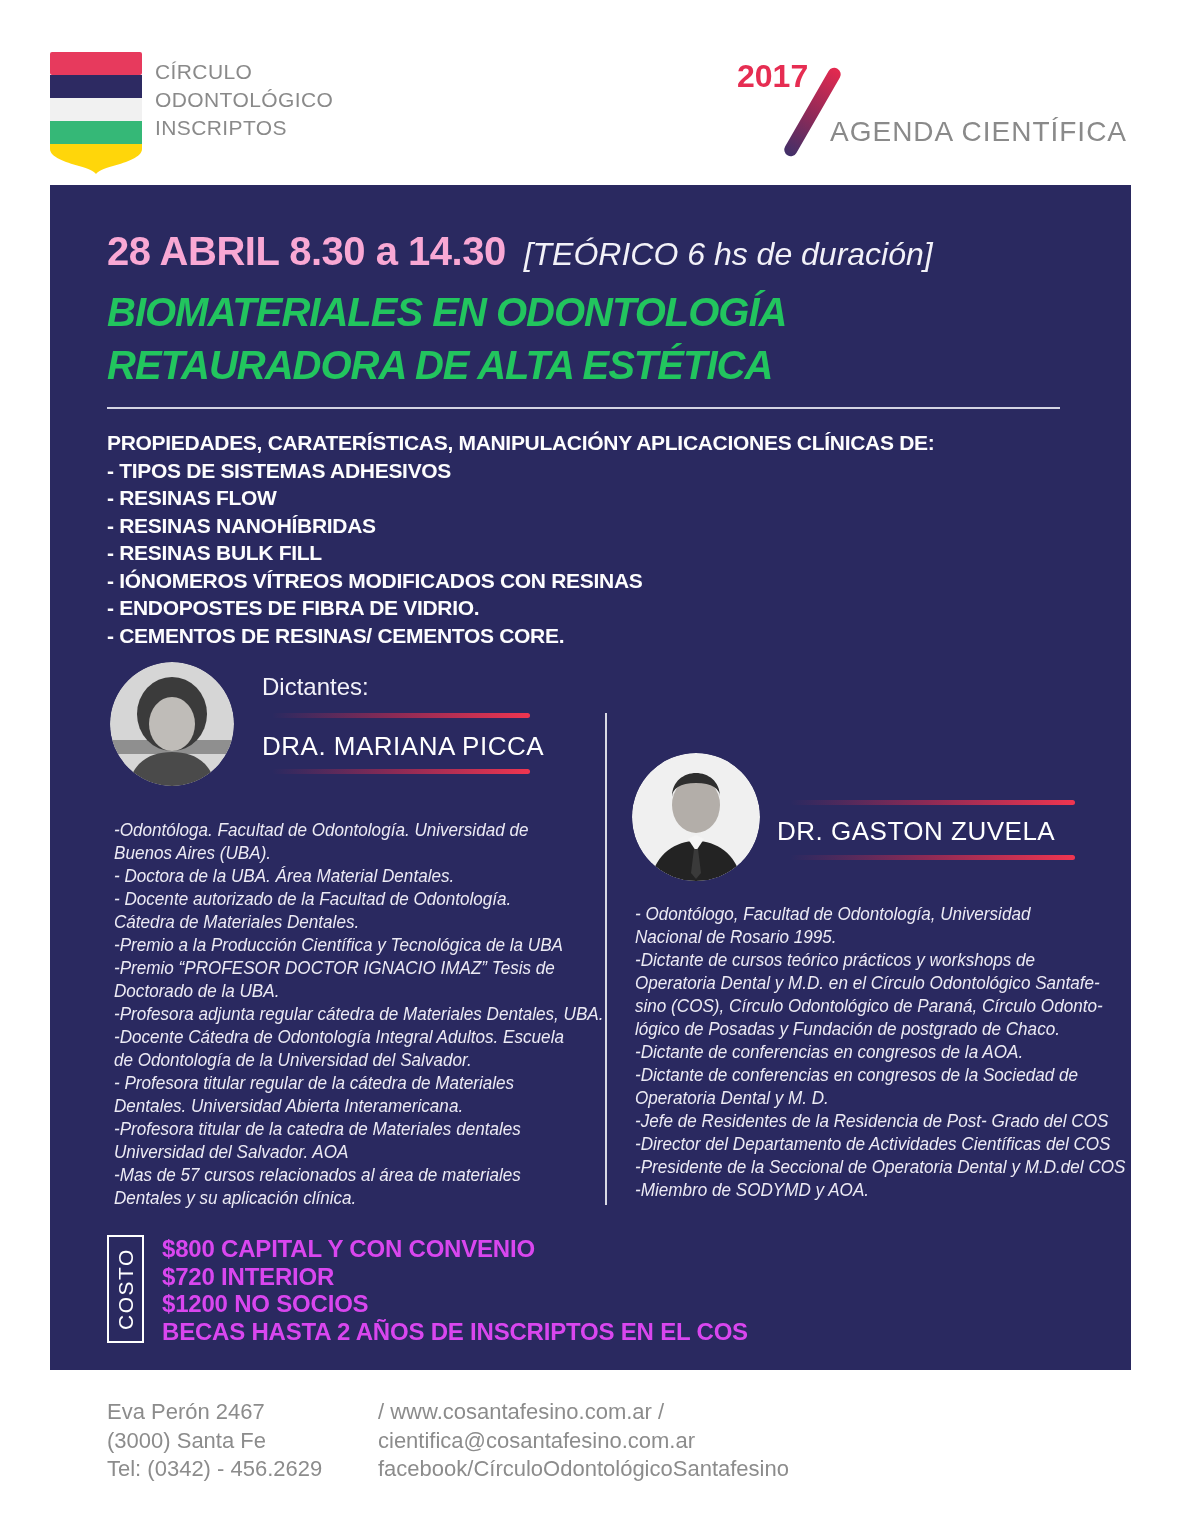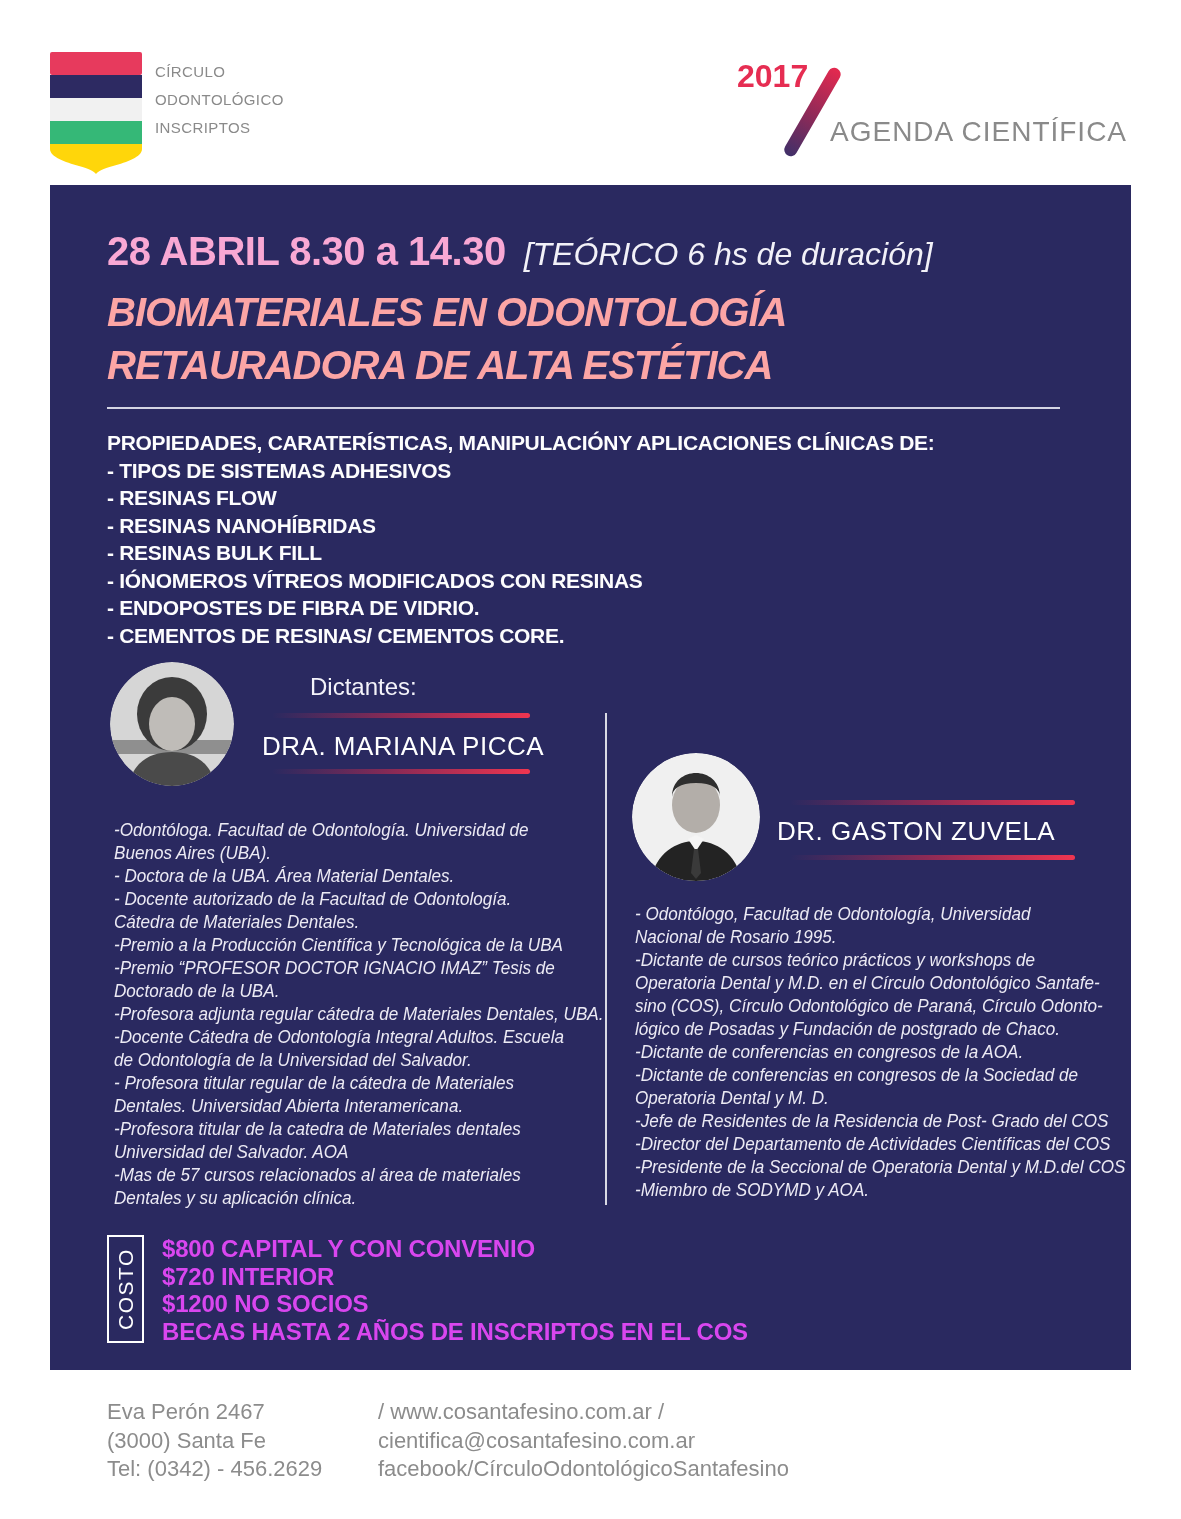--- a/index.html
+++ b/index.html
@@ -1,43 +1,43 @@
 <!DOCTYPE html>
 <html><head>
 <meta charset="utf-8">
 <style>
   html,body{margin:0;padding:0;background:#ffffff;}
   .page{position:relative;width:1181px;height:1519px;background:#ffffff;overflow:hidden;
         font-family:"Liberation Sans",sans-serif;}
   .abs{position:absolute;}
 
   
-  .org-name{left:155px;top:58px;color:#8a8a8a;font-size:15px;line-height:28px;letter-spacing:.4px;font-weight:400;}
+  .org-name{left:155px;top:58px;color:#8a8a8a;font-size:21px;line-height:28px;letter-spacing:.4px;font-weight:400;}
   .year{left:729px;top:58px;color:#e62d52;font-size:32px;font-weight:700;letter-spacing:0;margin-left:8px;}
   .slash{left:806px;top:62px;width:13px;height:100px;border-radius:7px;
          background:linear-gradient(180deg,#e5294f 0%,#8c2a58 55%,#403069 100%);
          transform:rotate(30deg);}
   .agenda{left:830px;top:116px;color:#8a8a8a;font-size:28px;letter-spacing:1px;font-weight:400;}
 
   
   .panel{left:50px;top:185px;width:1081px;height:1185px;background:#2a2960;color:#ffffff;}
   .date-row{left:57px;top:44px;display:flex;align-items:baseline;white-space:nowrap;}
   .date-red{color:#f9a8d4;font-size:40px;font-weight:700;letter-spacing:-.5px;}
   .mode{color:#f2f1f8;font-size:32px;font-style:italic;margin-left:18px;font-weight:400;}
   .main-title{left:57px;top:101px;font-size:40px;line-height:53px;font-weight:700;font-style:italic;
-              letter-spacing:-1px;color:#fca5a5;white-space:nowrap;}
+              letter-spacing:-1px;color:#22c55e;white-space:nowrap;}
   .title-sep{left:57px;top:222px;width:953px;height:2px;background:rgba(242,242,250,.85);}
   .topics{left:57px;top:244px;font-size:21px;line-height:27.5px;font-weight:700;letter-spacing:-.3px;
           color:#fdfdfe;white-space:nowrap;}
 
   
   .avatar{border-radius:50%;overflow:hidden;}
   .avatar-1{left:60px;top:477px;width:124px;height:124px;}
   .avatar-2{left:582px;top:568px;width:128px;height:128px;}
-  .dictantes{left:212px;top:488px;font-size:24px;color:#f4f3fa;font-weight:400;margin-left:48px;}
+  .dictantes{left:212px;top:488px;font-size:24px;color:#f4f3fa;font-weight:400;}
   .grad-line{height:5px;border-radius:2.5px;
              background:linear-gradient(90deg,rgba(42,41,96,0) 0%,#8c2a55 48%,#ef3550 100%);}
   .mline1{left:222px;top:528px;width:258px;}
   .mline2{left:222px;top:584px;width:258px;}
   .speaker-name{font-size:26px;letter-spacing:.5px;color:#ffffff;font-weight:400;white-space:nowrap;}
   .name1{left:212px;top:546px;}
   .name2{left:727px;top:631px;}
   .gline1{left:740px;top:615px;width:285px;}
   .gline2{left:740px;top:670px;width:285px;}
   .v-divider{left:555px;top:528px;width:2px;height:492px;background:rgba(248,248,252,.85);}

